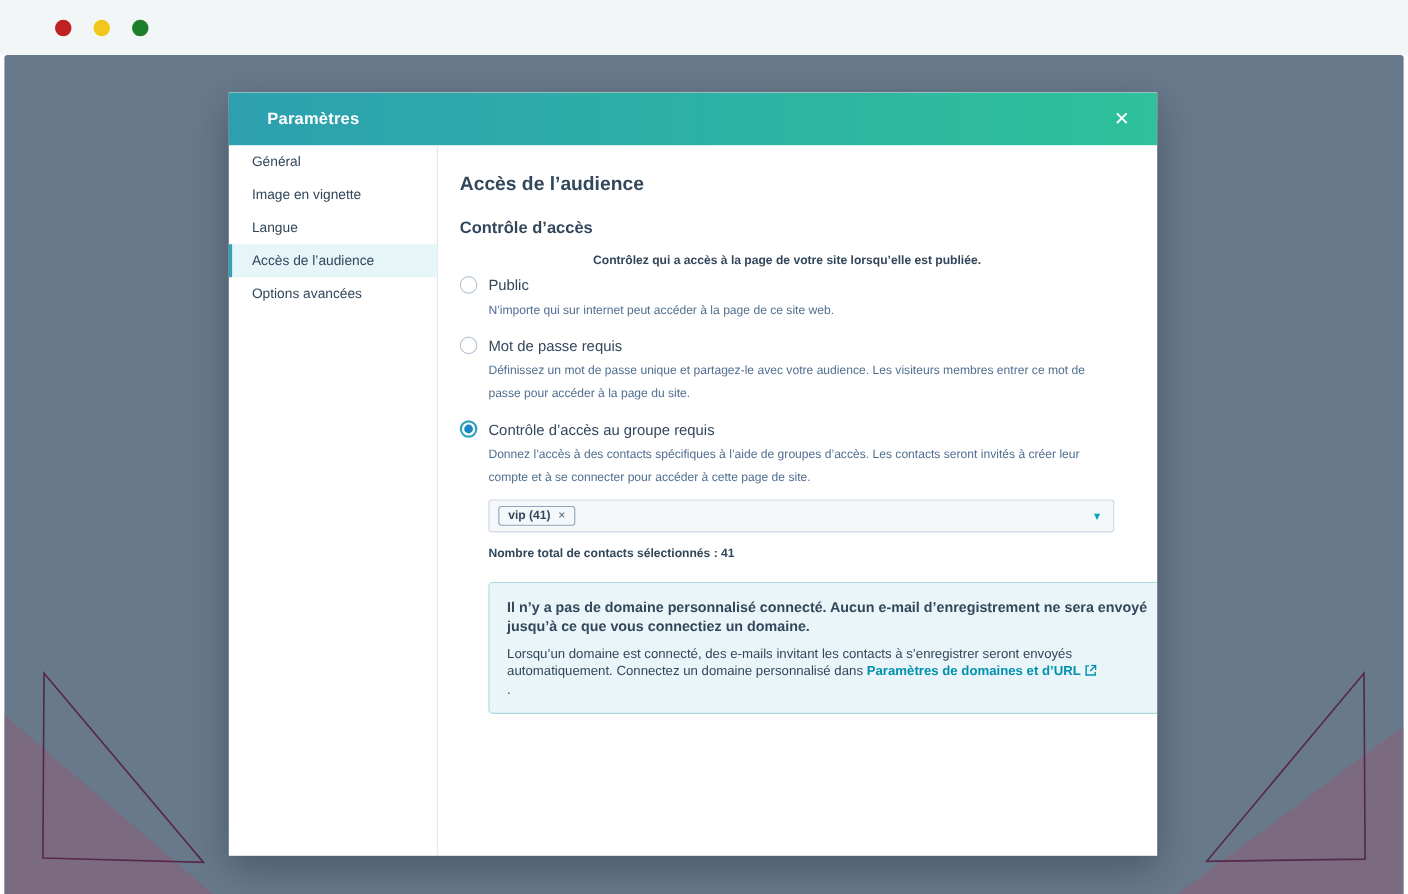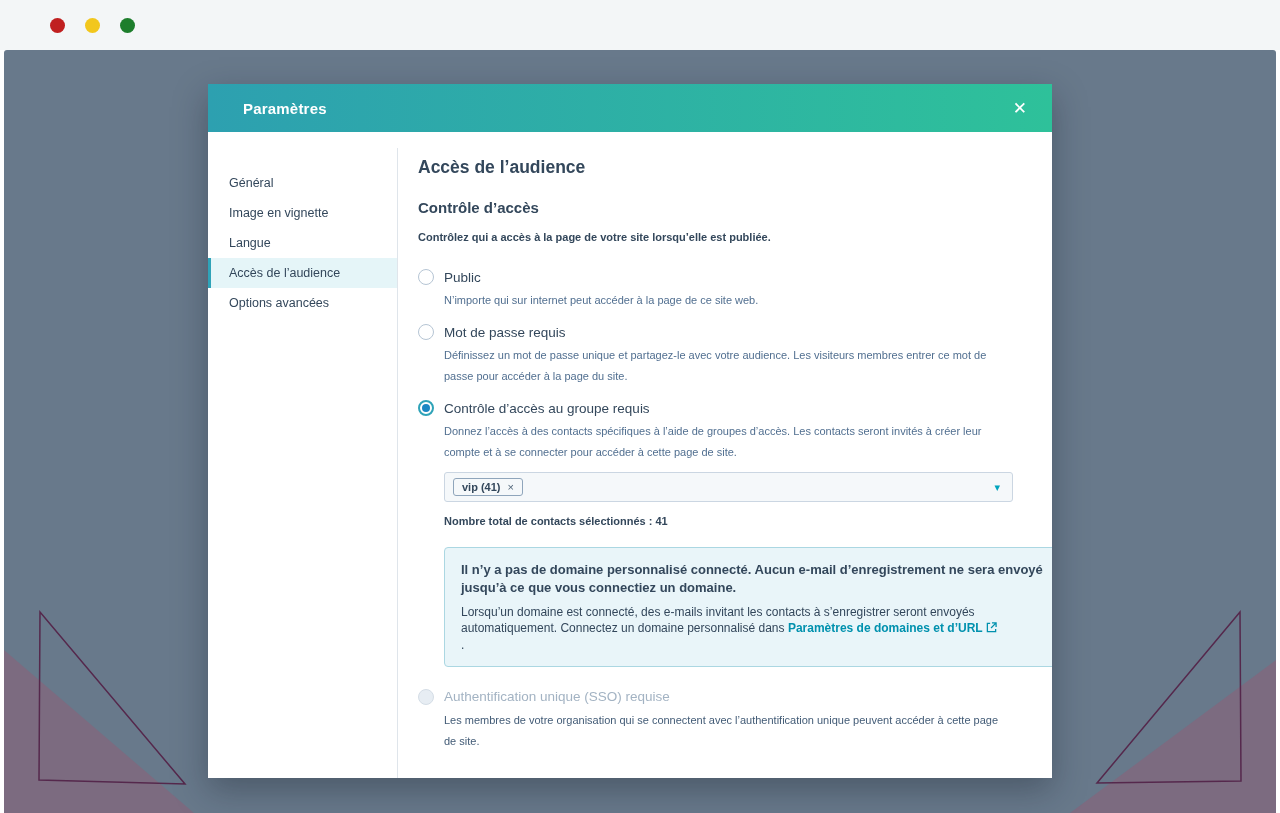--- a/index.html
+++ b/index.html
@@ -48,37 +48,35 @@
     color: #ffffff; font-size: 17px; line-height: 1; cursor: pointer;
     background: none; border: none; font-family: inherit;
   }
 
   .modal-body { flex: 1; display: flex; min-height: 0; }
 
   
   .sidebar {
     width: 190px; flex: 0 0 190px;
     border-right: 1px solid #dfe5eb;
-    padding-top: 20px;
-    margin-top: 16px;
   }
   .side-item {
     font-size: 12.5px; color: #33475b;
     padding: 8px 10px 8px 18px; cursor: pointer;
     border-left: 3px solid transparent;
   }
   .side-item.selected {
     background: #e5f5f8; border-left-color: #2fa3b8;
   }
 
   
   .content { flex: 1; padding: 25px 39px 0 20px; overflow: hidden; color: #33475b; }
   .page-title { font-size: 17.5px; font-weight: 700; margin-bottom: 21px; }
   .section-title { font-size: 15px; font-weight: 700; margin-bottom: 15px; }
-  .section-intro { font-size: 11px; font-weight: 700; margin-bottom: 26px; }
+  .section-intro { font-size: 11px; font-weight: 700; margin-bottom: 8px; text-align: center; }
 
   .option { margin-bottom: 13px; }
   .option-row { display: flex; align-items: center; gap: 10px; cursor: pointer; }
   .radio {
     width: 16px; height: 16px; border-radius: 50%;
     border: 1px solid #b6c5d4; background: #ffffff; flex: 0 0 16px;
     position: relative;
   }
   .option.selected .radio { border: 2px solid #2fa3b8; }
   .option.selected .radio::after {
@@ -204,24 +202,17 @@
                 <span>Lorsqu’un domaine est connecté, des e-mails invitant les contacts à s’enregistrer seront envoyés automatiquement. Connectez un domaine personnalisé dans </span><a class="info-link"><span>Paramètres de domaines et d’URL</span><svg class="ext-icon" width="11" height="11" viewBox="0 0 12 12">
                       <path d="M4.5 1.5h-3v9h9v-3" fill="none" stroke="#0091ae" stroke-width="1.4"></path>
                       <path d="M6.5 1h4.5v4.5M11 1 5.5 6.5" fill="none" stroke="#0091ae" stroke-width="1.4"></path>
                     </svg></a>
                 <span class="info-suffix">.</span>
               </div>
             </div>
           </div>
         </div>
 
-        <div class="option disabled sso-block">
-          <div class="option-row">
-            <span class="radio"></span>
-            <span class="option-label">Authentification unique (SSO) requise</span>
-          </div>
-          <div class="option-desc">Les membres de votre organisation qui se connectent avec l’authentification unique peuvent accéder à cette page de site.</div>
-        </div>
 
       </div>
     </div>
   </div>
 </div>
 
 </body></html>

